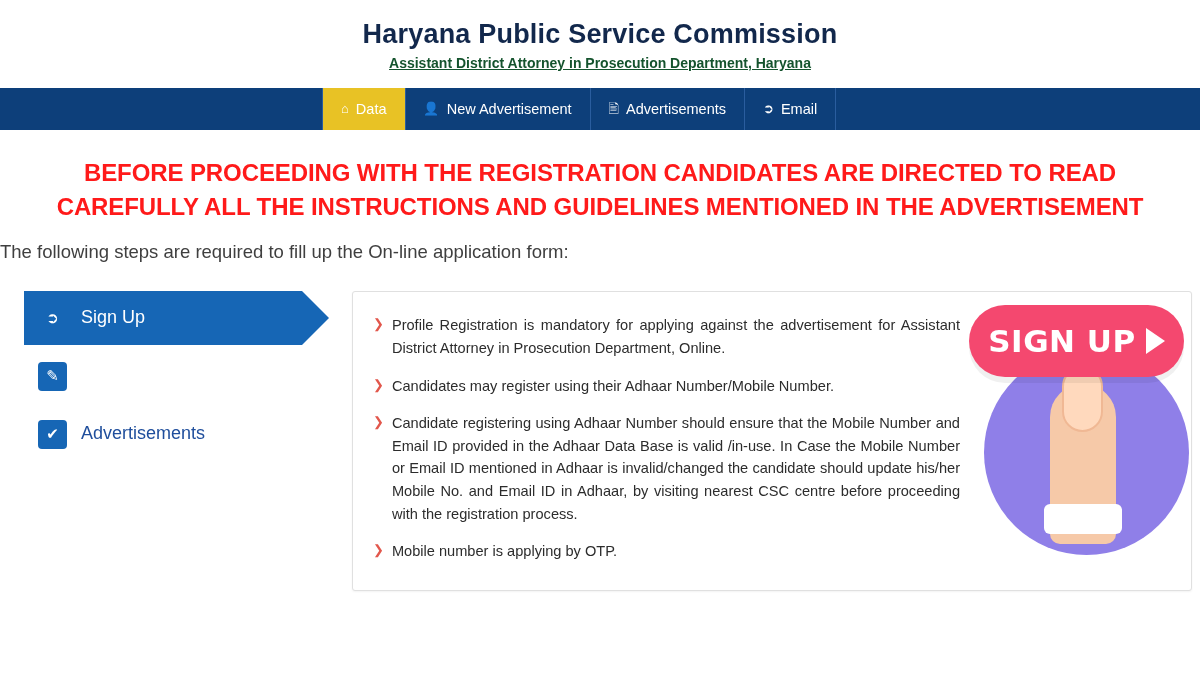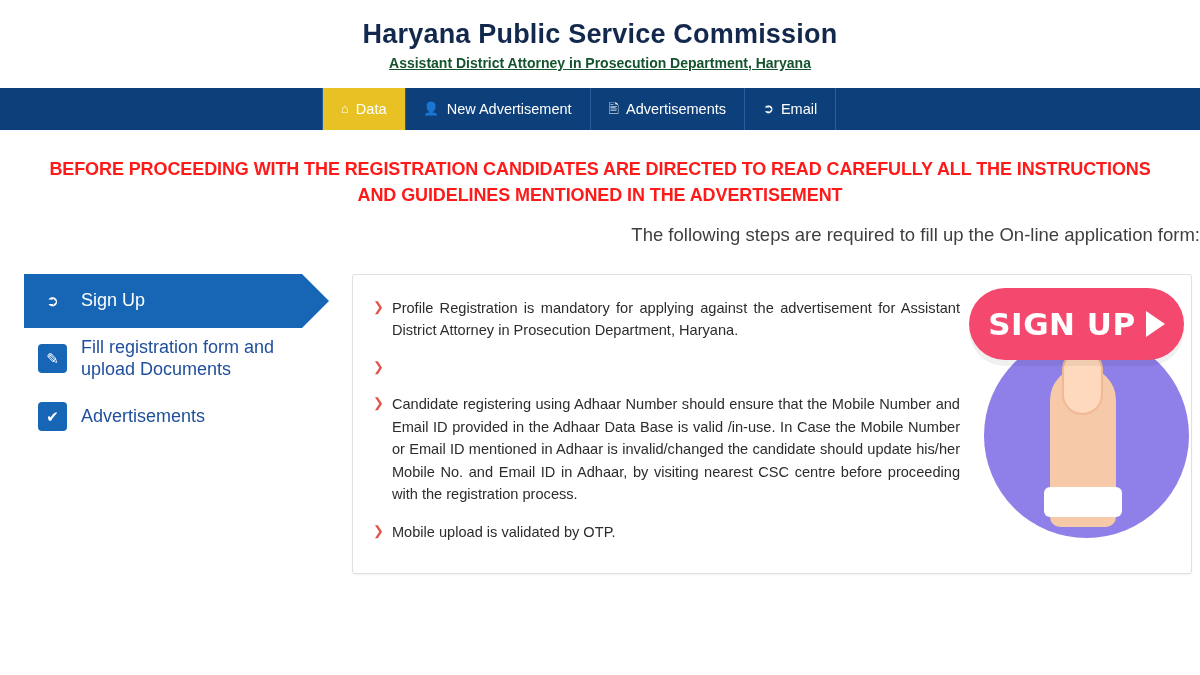--- a/index.html
+++ b/index.html
@@ -70,30 +70,29 @@
   }
   .nav-ico { font-size: 13px; line-height: 1; display: inline-block; }
 
   
   .notice {
     margin: 26px auto 0;
     width: 1120px;
     text-align: center;
     color: #ff1a1a;
     font-weight: bold;
-    font-size: 18px;
+    font-size: 24px;
     line-height: 1.45;
     letter-spacing: -0.1px;
   }
   .subnotice {
     margin-top: 16px;
-    text-align: right;
+    text-align: left;
     color: #3f3f3f;
     font-size: 18.5px;
-    padding-left: 17px;
   }
 
   
   .content {
     margin-top: 28px;
     display: flex;
     align-items: flex-start;
     padding-left: 24px;
   }
   .steps { width: 300px; flex: none; }
@@ -258,44 +257,44 @@
 
   <div class="content">
 
     <div class="steps">
       <div class="step active">
         <span class="step-ico">➲</span>
         <span class="step-label">Sign Up</span>
       </div>
       <div class="step tall">
         <span class="step-ico">✎</span>
-        <span class="step-label">Fill registration form and upload Documents</span>
       </div>
       <div class="step">
         <span class="step-ico">✔</span>
         <span class="step-label">Advertisements</span>
       </div>
     </div>
 
     <div class="panel">
       <div class="bullets">
         <div class="bullet">
           <span class="arrow">❯</span>
-          <span>Profile Registration is mandatory for applying against the advertisement for Assistant District Attorney in Prosecution Department, Haryana.</span>
+          <span>Profile Registration is mandatory for applying against the advertisement for Assistant District Attorney in Prosecution Department, Online.</span>
         </div>
         <div class="bullet">
           <span class="arrow">❯</span>
+          <span>Candidates may register using their Adhaar Number/Mobile Number.</span>
         </div>
         <div class="bullet">
           <span class="arrow">❯</span>
           <span>Candidate registering using Adhaar Number should ensure that the Mobile Number and Email ID provided in the Adhaar Data Base is valid /in-use. In Case the Mobile Number or Email ID mentioned in Adhaar is invalid/changed the candidate should update his/her Mobile No. and Email ID in Adhaar, by visiting nearest CSC centre before proceeding with the registration process.</span>
         </div>
         <div class="bullet">
           <span class="arrow">❯</span>
-          <span>Mobile upload is validated by OTP.</span>
+          <span>Mobile number is applying by OTP.</span>
         </div>
       </div>
 
       <div class="illus">
         <div class="circle"></div>
         <div class="hand"></div>
         <div class="cuff"></div>
         <div class="finger"></div>
         <div class="pill">
           <span class="pill-text">SIGN UP</span>

